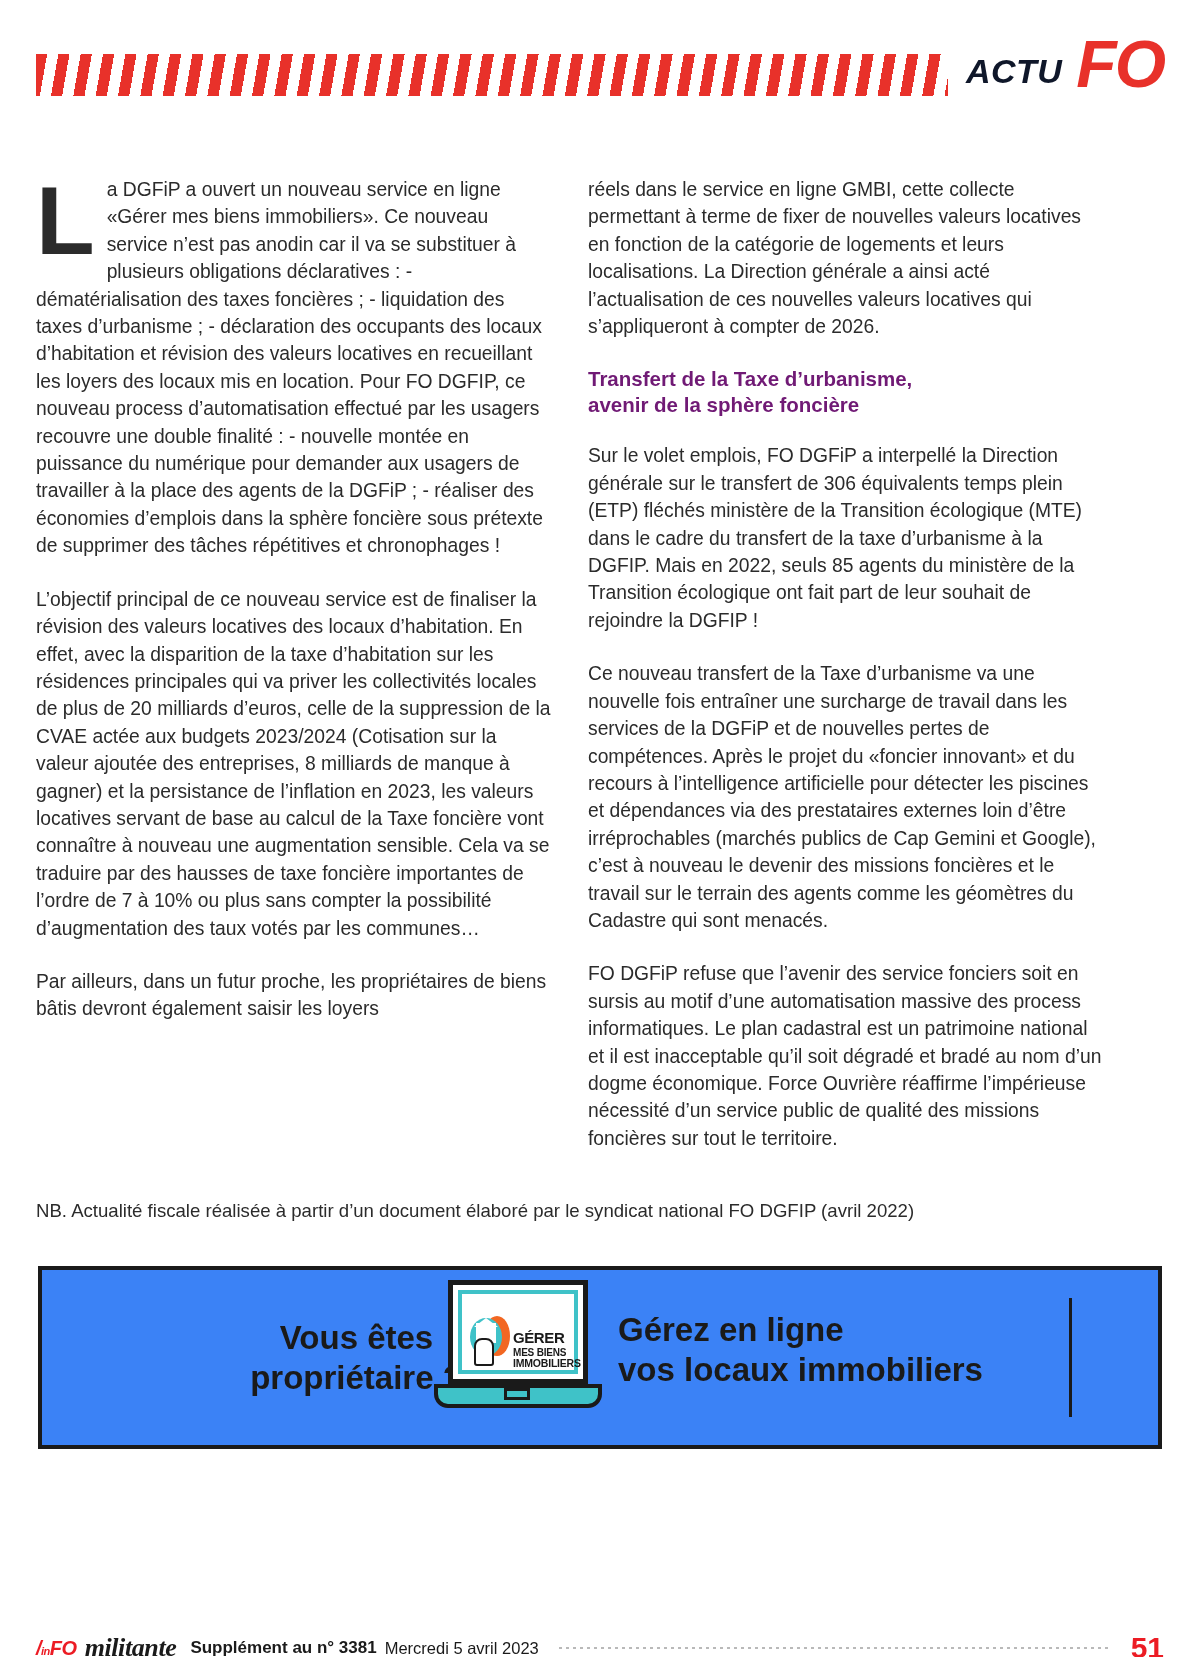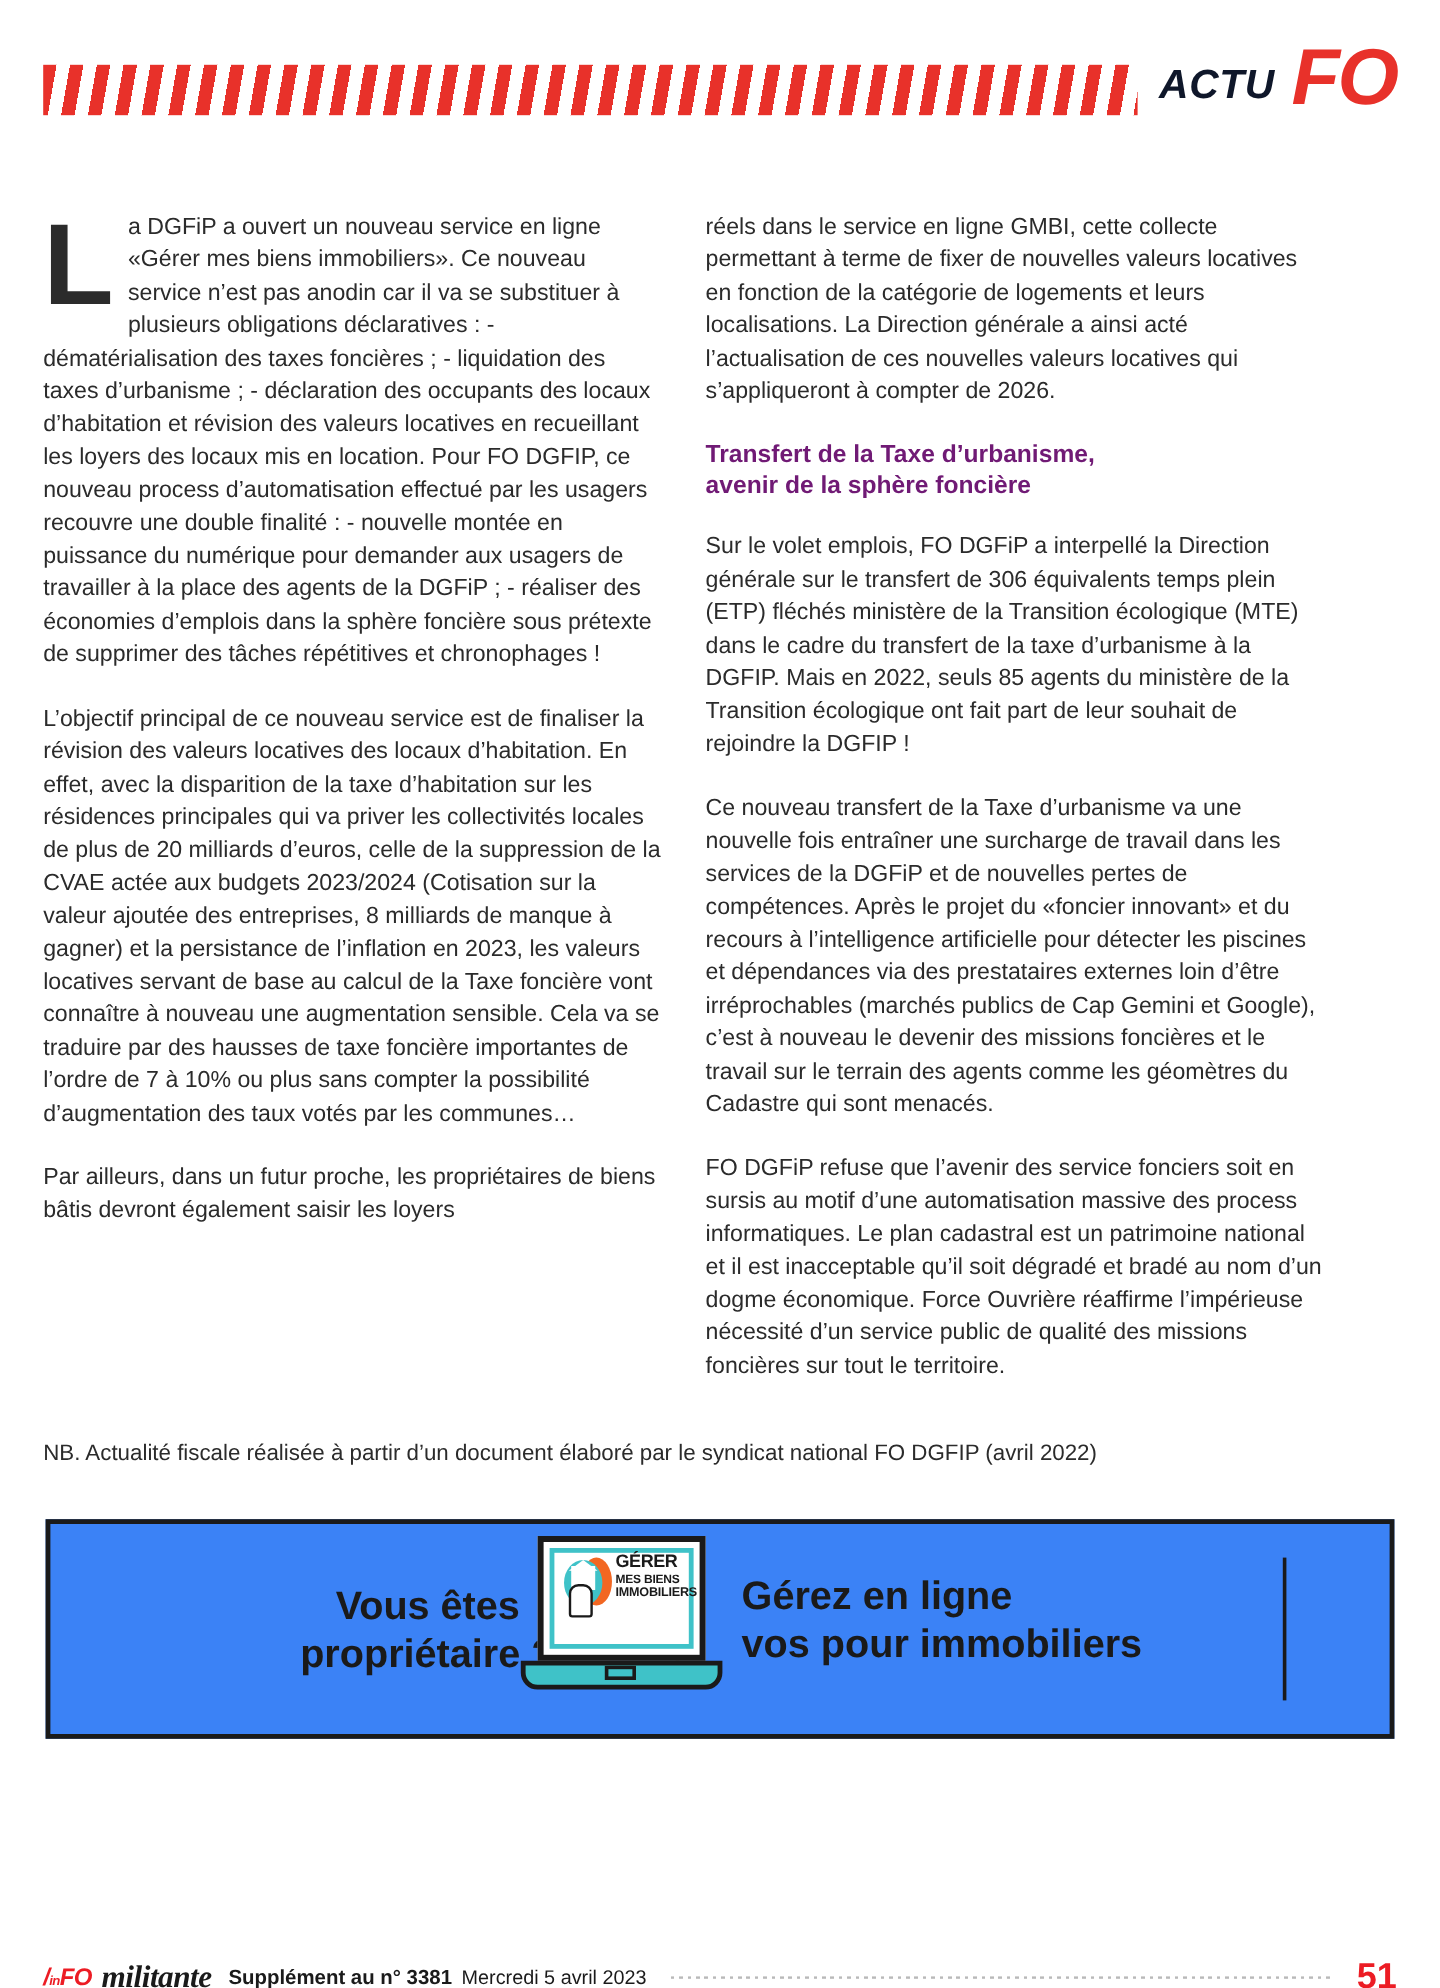--- a/index.html
+++ b/index.html
@@ -194,21 +194,21 @@
     border: 5px solid #1a1a1a;
     box-sizing: border-box;
   }
   .laptop-screen-inner {
     position: absolute;
     left: 5px; top: 5px; right: 5px; bottom: 5px;
     border: 4px solid #3fc2c8;
     box-sizing: border-box;
     background: #ffffff;
     display: flex;
-    align-items: flex-start;
+    align-items: flex-end;
     padding-left: 4px;
   }
   .gmbi-icon {
     position: relative;
     width: 46px; height: 58px;
     flex: 0 0 46px;
   }
   .gmbi-orange {
     position: absolute;
     left: 18px; top: 4px;
@@ -424,21 +424,21 @@
           </div>
         </div>
       </div>
       <div class="laptop-base"></div>
       <div class="laptop-notch"></div>
     </div>
 
     <div class="banner-right">
       <div class="banner-right-inner">
         <div>Gérez en ligne</div>
-        <div>vos pour immobiliers</div>
+        <div>vos locaux immobiliers</div>
       </div>
     </div>
     <div class="banner-right-rule"></div>
   </div>
 
   <div class="footer">
     <div class="foot-fo">/<span class="small">in</span><span>FO</span></div>
     <div class="foot-militante">militante</div>
     <div class="foot-supp">Supplément au n° 3381</div>
     <div class="foot-date">Mercredi 5 avril 2023</div>

